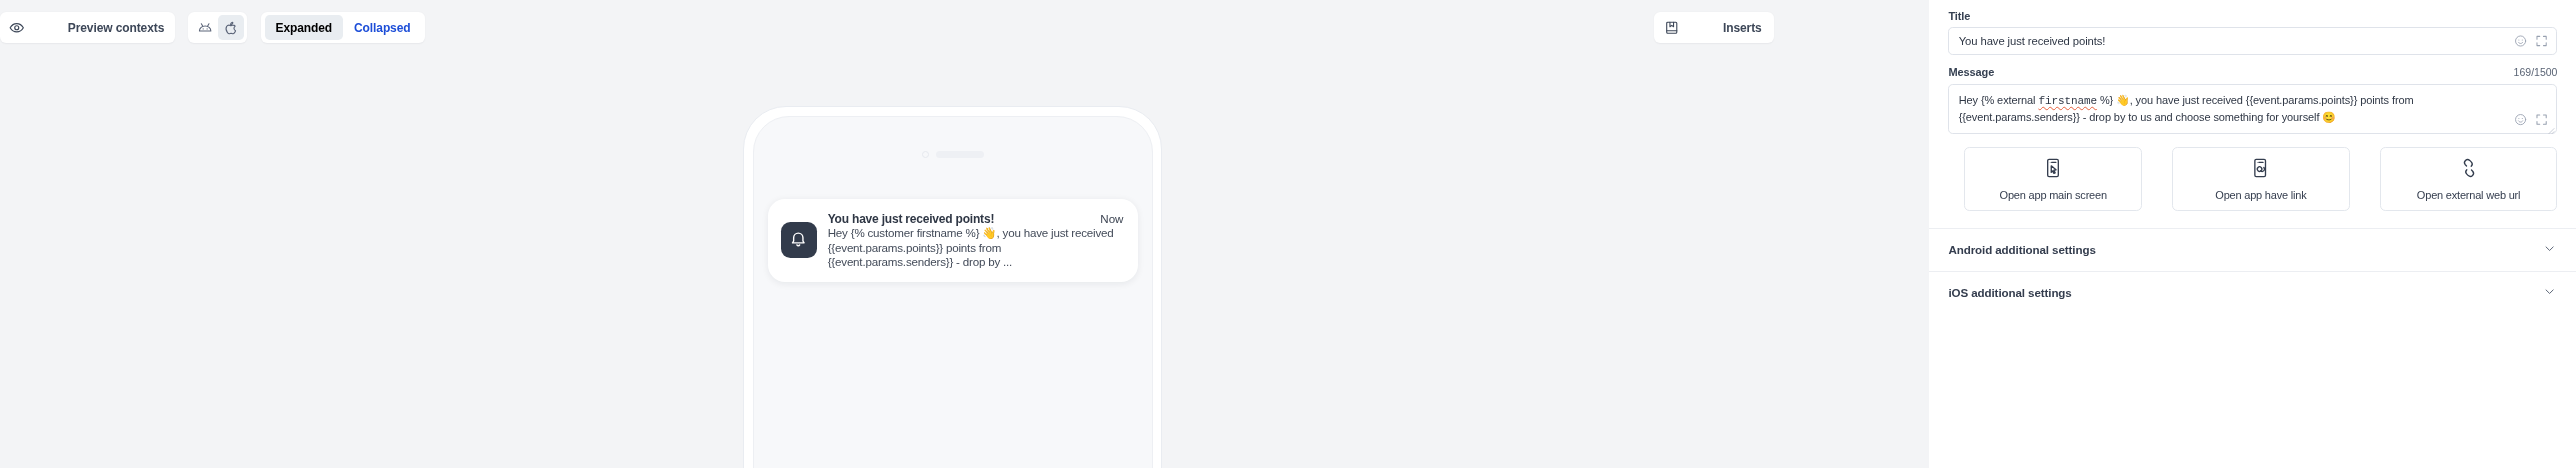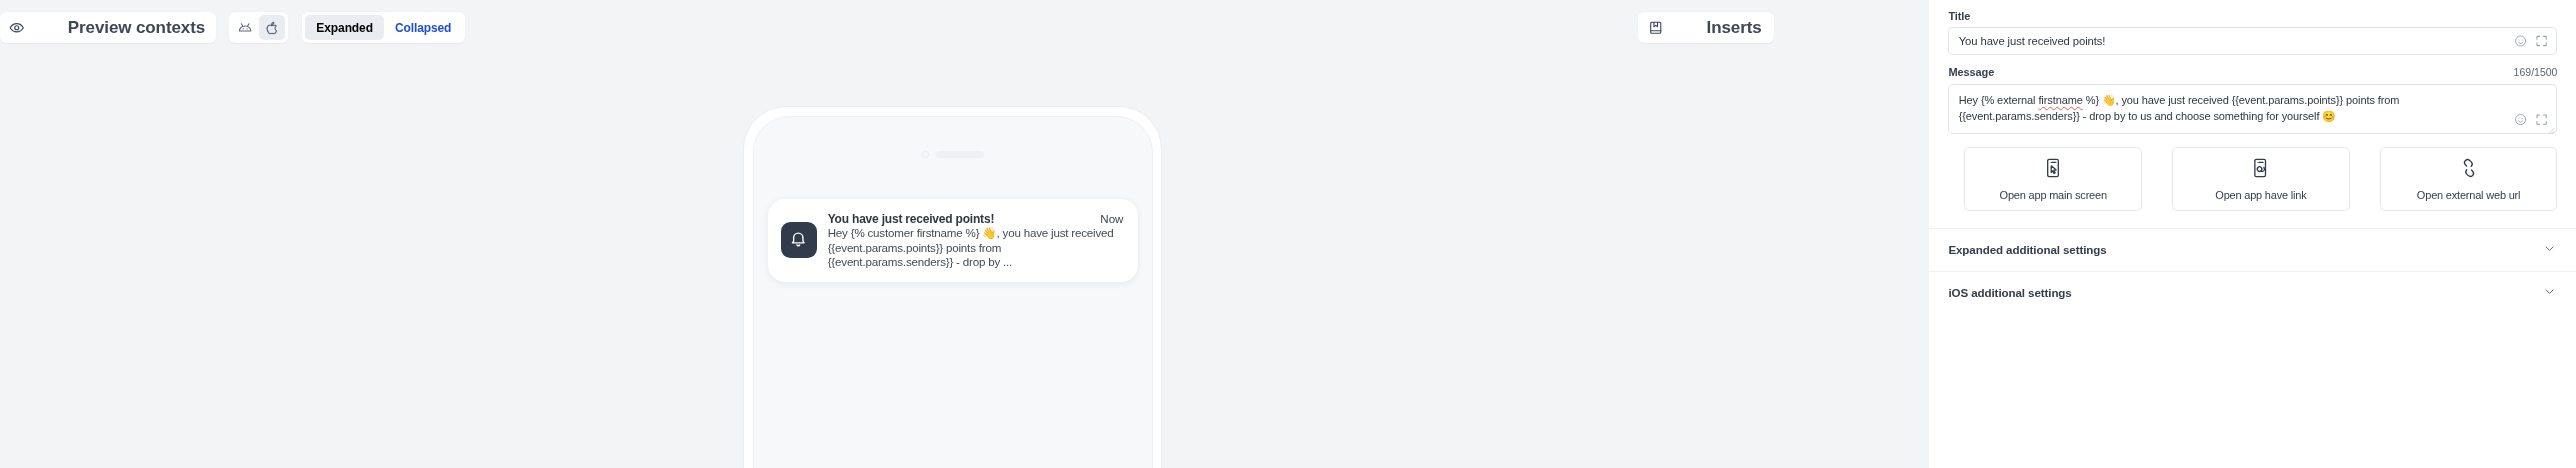--- a/index.html
+++ b/index.html
@@ -30,21 +30,21 @@
     border-radius: 6.2px;
     height: 31px;
     display: flex; align-items: center;
     box-shadow: 0 0.8px 1.6px rgba(16,24,40,.05);
   }
   .tb-left { margin-left: 0px; padding: 0 11px 0 9.3px; gap: 7px; }
   .tb-plat { margin-left: 13.2px; padding: 3.1px; gap: 0px; }
   .tb-mode { margin-left: 14px; padding: 3.1px; gap: 0px; }
 
   .tb-label {
-    font-size: 17px; font-weight: 700; color: #3d4758;
+    font-size: 12px; font-weight: 700; color: #3d4758;
     letter-spacing: -0.1px; white-space: nowrap; padding-left: 36px;
   }
   .eye-icon { width: 15.5px; height: 15.5px; display:block; color: #3d4758; }
 
   .plat-btn {
     width: 26.4px; height: 25px;
     display: flex; align-items: center; justify-content: center;
     border-radius: 4.7px; cursor: pointer;
     color: #5b6478;
   }
@@ -168,20 +168,21 @@
     font-size: 11px; line-height: 1.46;
     color: #2f3745; letter-spacing: -0.1px;
     min-height: 48px;
   }
   .misspell {
     text-decoration: underline;
     text-decoration-style: wavy;
     text-decoration-color: #e8603c;
     text-decoration-thickness: 0.8px;
     text-underline-offset: 1.6px;
+    font-family: Liberation Mono, monospace;
   }
   .field-actions {
     position: absolute; right: 7.8px;
     display: flex; align-items: center; gap: 7.8px;
     color: #98a1b0;
   }
   .input-wrap .field-actions { top: 50%; transform: translateY(-50%); }
   .ta-wrap .field-actions { bottom: 7px; }
   .field-actions svg { display: block; cursor: pointer; }
   .resize-grip {
@@ -402,21 +403,21 @@
               <path d="M14.4 10.1a3.4 3.4 0 000-4.8L12.8 3.7a3.4 3.4 0 00-4.8 4.8l1.3 1.3"></path>
             </svg>
           </span>
           <span class="ac-label">Open external web url</span>
         </div>
       </div>
     </div>
 
     <div class="accordion">
       <div class="acc-row">
-        <span class="acc-title">Expanded additional settings</span>
+        <span class="acc-title">Android additional settings</span>
         <span class="chev">
           <svg viewBox="0 0 24 24" width="13.2" height="13.2" fill="none" stroke="currentColor" stroke-width="1.8" stroke-linecap="round" stroke-linejoin="round">
             <polyline points="5.5,9 12,15.4 18.5,9"></polyline>
           </svg>
         </span>
       </div>
       <div class="acc-row">
         <span class="acc-title">iOS additional settings</span>
         <span class="chev">
           <svg viewBox="0 0 24 24" width="13.2" height="13.2" fill="none" stroke="currentColor" stroke-width="1.8" stroke-linecap="round" stroke-linejoin="round">

